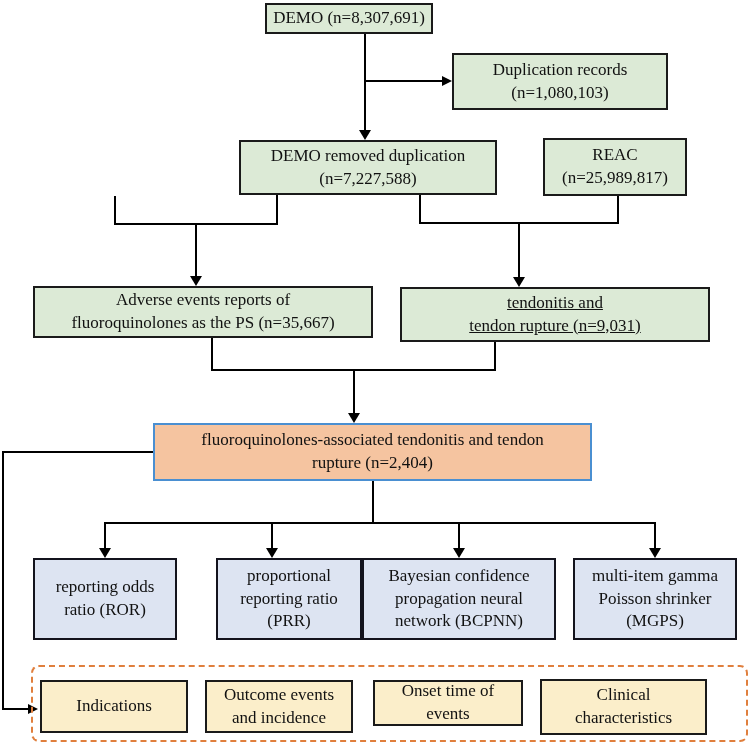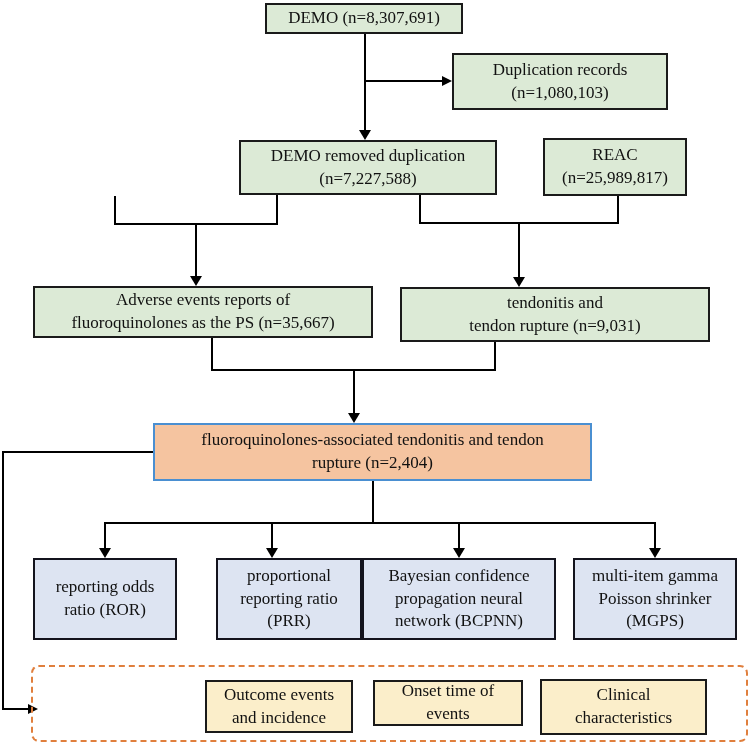--- a/index.html
+++ b/index.html
@@ -112,56 +112,57 @@
   <div class="vline" style="left:654px; top:524px; height:25px;"></div>
   <div class="arr-down" style="left:649px; top:548px;"></div>
 
   <div class="hline" style="left:3px; top:451px; width:150px;"></div>
   <div class="vline" style="left:2px; top:451px; height:258px;"></div>
   <div class="hline" style="left:2px; top:708px; width:27px;"></div>
   <div class="arr-right" style="left:28px; top:704px;"></div>
 
   <div class="dashed-frame" style="left:31px; top:665px; width:717px; height:77px;"></div>
 
-  <div class="node green" style="left:265px; top:3px; width:198px; height:31px;">DEMO (n=8,307,691)</div>
+  <div class="node green" style="left:265px; top:3px; width:168px; height:31px;">DEMO (n=8,307,691)</div>
 
   <div class="node green" style="left:452px; top:53px; width:216px; height:57px;">Duplication records
 (n=1,080,103)</div>
 
 
   <div class="node green" style="left:239px; top:140px; width:258px; height:55px;">DEMO removed duplication
 (n=7,227,588)</div>
 
   <div class="node green" style="left:543px; top:138px; width:144px; height:58px;">REAC
 (n=25,989,817)</div>
 
   <div class="node green" style="left:33px; top:286px; width:340px; height:52px;">Adverse events reports of
 fluoroquinolones as the PS (n=35,667)</div>
 
-  <div class="node green" style="left:400px; top:287px; width:310px; height:55px;">tendonitis and
+  <div class="node green" style="left:400px; top:287px; width:310px; height:55px;text-decoration:underline;">tendonitis and
 tendon rupture (n=9,031)</div>
 
   <div class="node orange" style="left:153px; top:423px; width:439px; height:58px;">fluoroquinolones-associated tendonitis and tendon
 rupture (n=2,404)</div>
 
   <div class="node lavender" style="left:33px; top:558px; width:144px; height:82px;">reporting odds
 ratio (ROR)</div>
 
   <div class="node lavender" style="left:216px; top:558px; width:146px; height:82px;">proportional
 reporting ratio
 (PRR)</div>
 
   <div class="node lavender" style="left:573px; top:558px; width:164px; height:82px;">multi-item gamma
 Poisson shrinker
 (MGPS)</div>
 
   <div class="node lavender" style="left:362px; top:558px; width:194px; height:82px;">Bayesian confidence
 propagation neural
 network (BCPNN)</div>
 
+  <div class="node yellow" style="left:40px; top:680px; width:148px; height:53px;">Indications</div>
 
   <div class="node yellow" style="left:205px; top:680px; width:148px; height:53px;">Outcome events
 and incidence</div>
 
   <div class="node yellow" style="left:373px; top:680px; width:150px; height:46px;">Onset time of
 events</div>
 
   <div class="node yellow" style="left:540px; top:679px; width:167px; height:56px;">Clinical
 characteristics</div>
 

